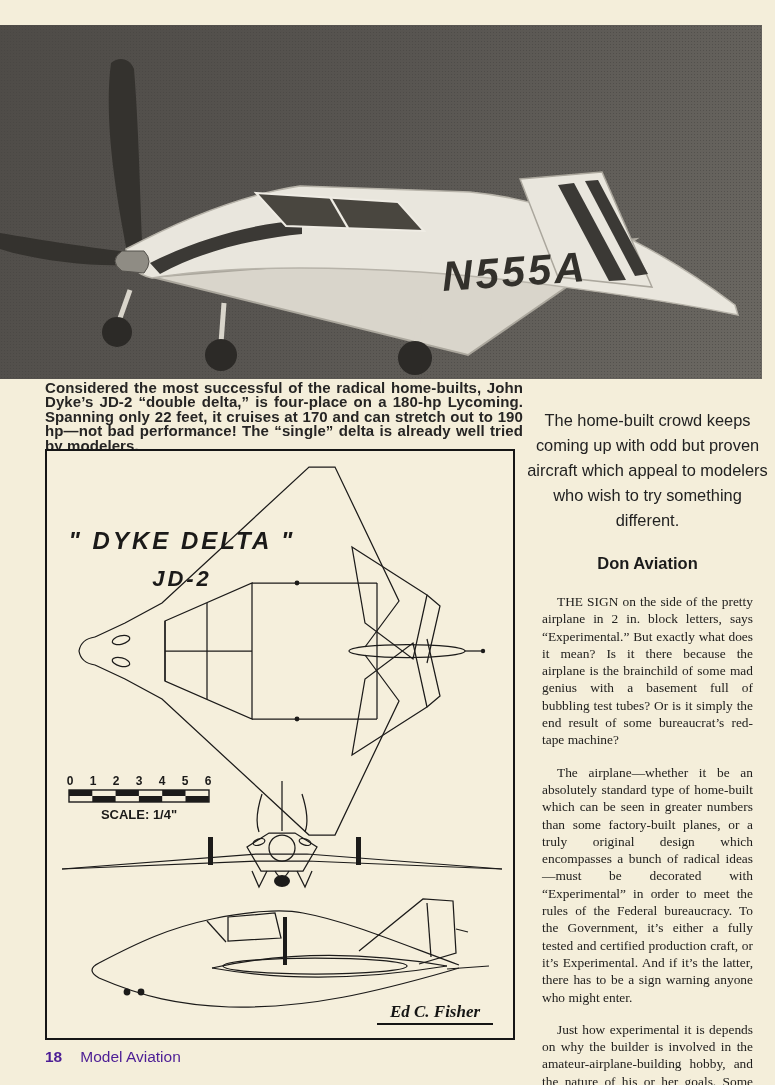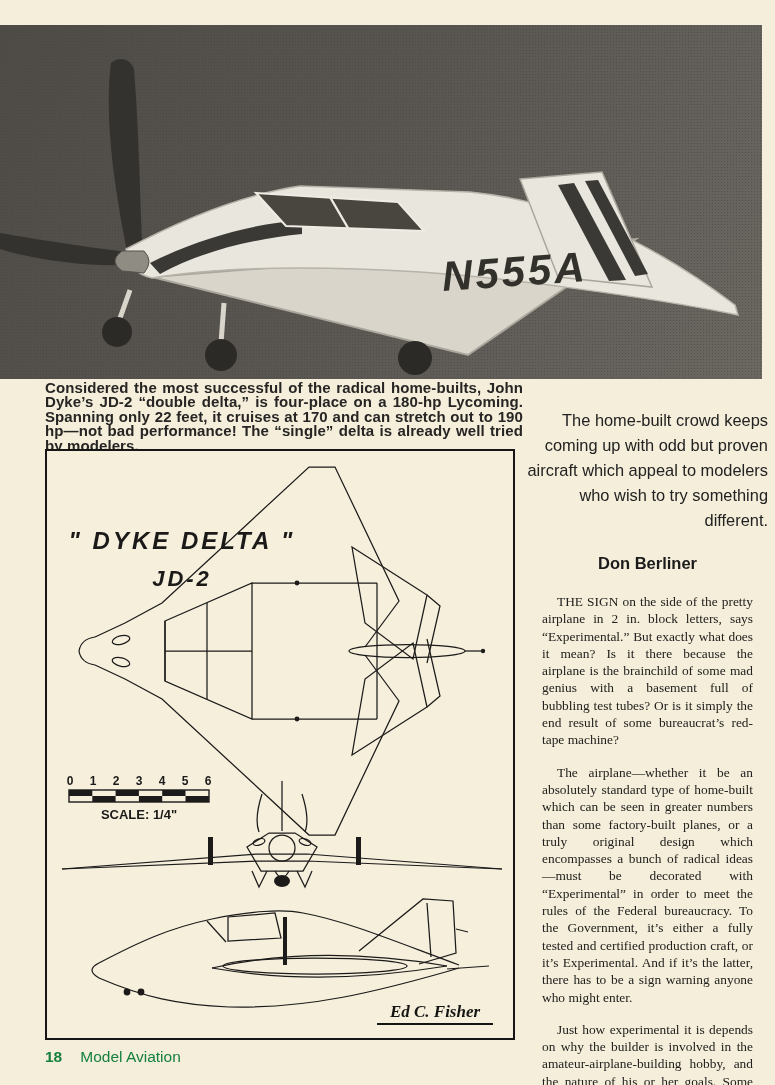--- a/index.html
+++ b/index.html
@@ -14,39 +14,39 @@
     background-size:3px 3px;opacity:.55;}
   .photo svg{position:absolute;inset:0;}
 
   
   .caption{position:absolute;left:45px;top:381px;width:478px;
     font-size:15px;font-weight:bold;line-height:14.4px;color:#262524;
     text-align:justify;letter-spacing:.1px;}
 
   
   .col{position:absolute;left:527px;top:408px;width:241px;color:#1e1d1c;}
-  .intro{font-size:16.4px;line-height:25px;text-align:right;font-weight:400;color:#222;}
+  .intro{font-size:16.4px;line-height:25px;text-align:center;font-weight:400;color:#222;}
   .author{margin-top:21px;text-align:center;font-size:16.5px;font-weight:bold;color:#1b1b1b;}
   .bodytext{margin-top:20px;font-family:"Liberation Serif",serif;font-size:13.4px;
     line-height:17.3px;text-align:justify;color:#22211f;}
   .bodytext p{margin:15px;text-indent:15px;}
 
   
   .drawbox{position:absolute;left:45px;top:449px;width:470px;height:591px;
     border:2.5px solid #161616;background:#f5efdc;box-sizing:border-box;}
   .drawbox svg{position:absolute;left:0;top:0;}
   .dline{stroke:#1c1b1a;stroke-width:1.25;fill:none;}
   .dfill{fill:#1c1b1a;stroke:none;}
   .dtitle{font-family:"Liberation Sans",sans-serif;font-style:italic;font-weight:bold;
     fill:#1b1a19;letter-spacing:3px;}
   .dsmall{font-family:"Liberation Sans",sans-serif;font-weight:bold;fill:#1b1a19;}
   .dsig{font-family:"Liberation Serif",serif;font-style:italic;font-weight:bold;fill:#151514;}
 
   
-  .footer{position:absolute;left:45px;top:1048px;font-size:15.5px;color:#15803d;}
+  .footer{position:absolute;left:45px;top:1048px;font-size:15.5px;color:#4c1d95;}
   .footer .num{font-weight:bold;margin-right:18px;}
 </style>
 </head>
 <body>
 
 <div class="page">
 
   <div class="photo">
     <div class="dots"></div>
     <svg viewBox="0 0 762 354" width="762" height="354">
@@ -77,21 +77,21 @@
       <circle cx="415" cy="333" r="17" fill="#2c2a27"></circle>
 
       <path d="M122,226 Q108,236 122,246 L144,248 Q154,236 144,226 Z" fill="#8f8c84" stroke="#55524d"></path>
     </svg>
   </div>
 
   <div class="caption">Considered the most successful of the radical home-builts, John Dyke’s JD-2 “double delta,” is four-place on a 180-hp Lycoming. Spanning only 22 feet, it cruises at 170 and can stretch out to 190 hp—not bad performance! The “single” delta is already well tried by modelers.</div>
 
   <div class="col">
     <div class="intro">The home-built crowd keeps coming up with odd but proven aircraft which appeal to modelers who wish to try something different.</div>
-    <div class="author">Don Berliner</div>
+    <div class="author">Don Aviation</div>
     <div class="bodytext">
       <p>THE SIGN on the side of the pretty airplane in 2 in. block letters, says “Experimental.” But exactly what does it mean? Is it there because the airplane is the brainchild of some mad genius with a basement full of bubbling test tubes? Or is it simply the end result of some bureaucrat’s red-tape machine?</p>
       <p>The airplane—whether it be an absolutely standard type of home-built which can be seen in greater numbers than some factory-built planes, or a truly original design which encompasses a bunch of radical ideas—must be decorated with “Experimental” in order to meet the rules of the Federal bureaucracy. To the Government, it’s either a fully tested and certified production craft, or it’s Experimental. And if it’s the latter, there has to be a sign warning anyone who might enter.</p>
       <p>Just how experimental it is depends on why the builder is involved in the amateur-airplane-building hobby, and the nature of his or her goals. Some airplanes are built at home because a factory-built airplane would be too expensive. Others are built because the builder just likes to build things, and an airplane is a much more interesting project than another bookcase. Still others are built at home because no factory airplane meets the builder’s very</p>
     </div>
   </div>
 
   <div class="drawbox">
     <svg viewBox="0 0 465 586" width="465" height="586">
 

